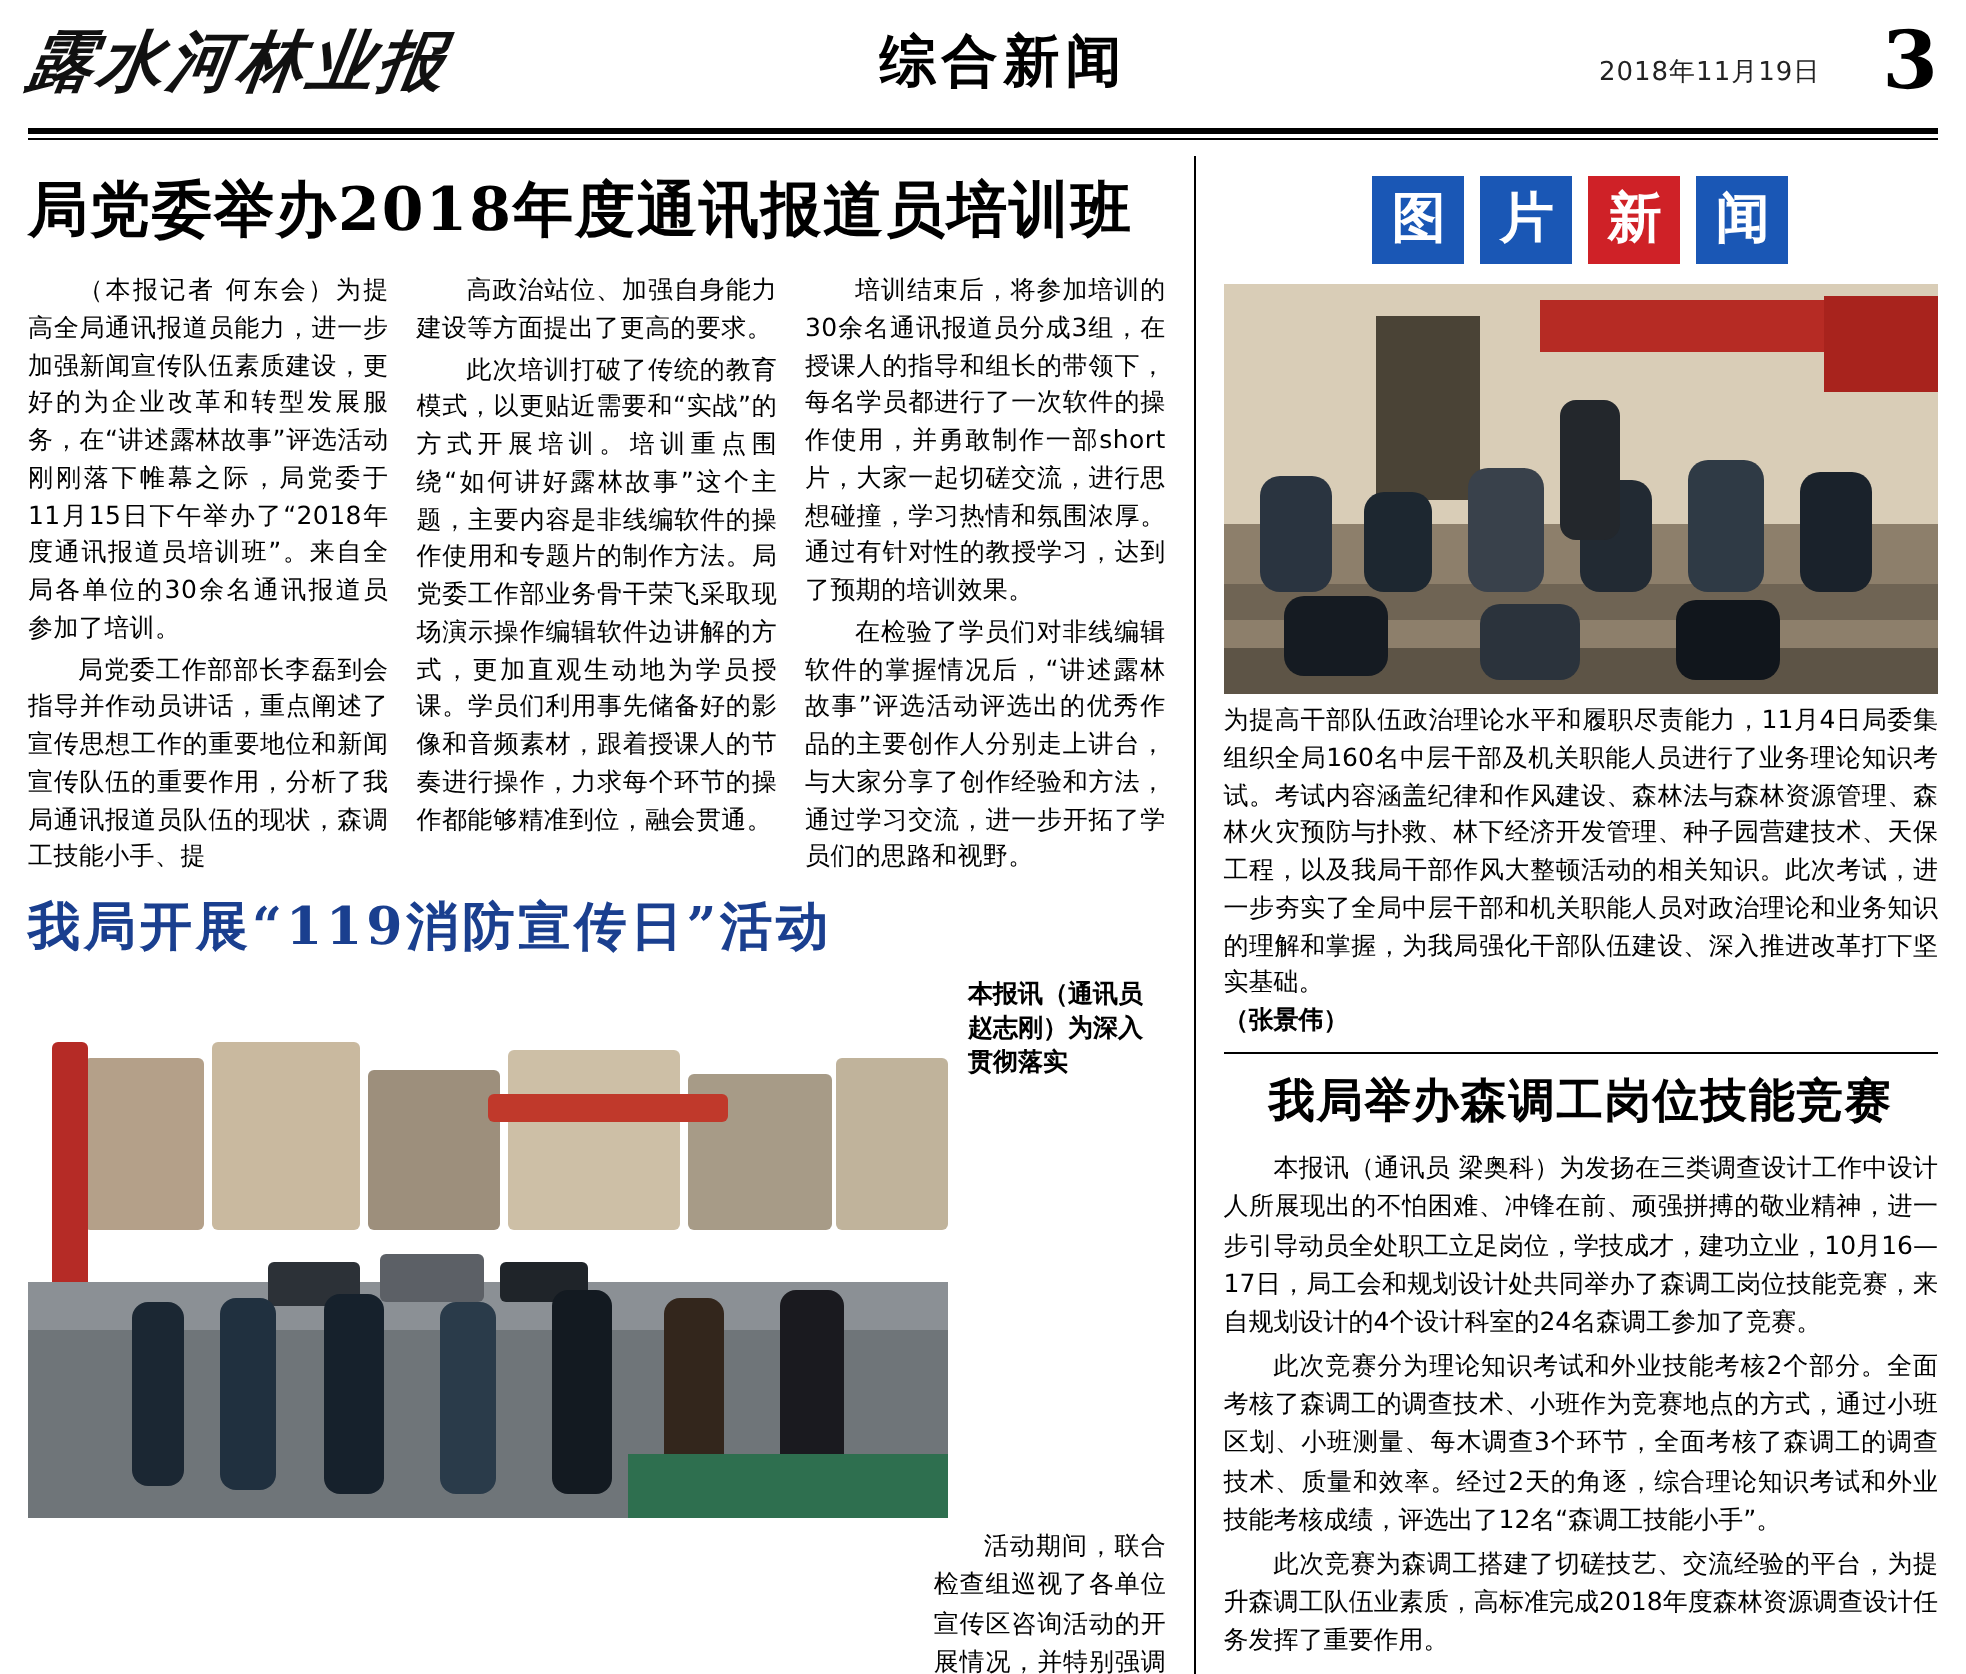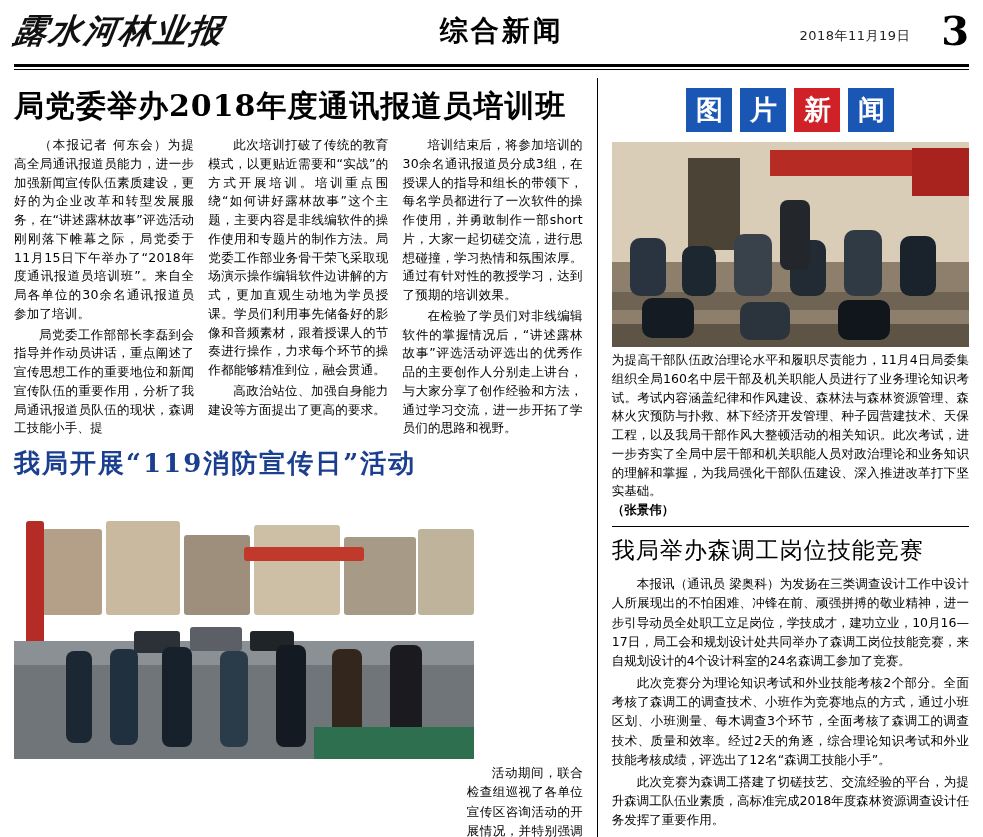--- a/index.html
+++ b/index.html
@@ -116,21 +116,22 @@
     font-size: 26px;
     font-weight: bold;
     text-align: left;
     color: #1a3f8f;
     margin: 8px 0 8px 0;
     letter-spacing: 2px;
   }
   h2.headline3 {
     font-family: "DejaVu Serif", "Liberation Serif", serif;
     font-size: 23px;
-    font-weight: normal;
+    font-weight: bold;
+    text-align: center;
     margin: 8px 0 8px 0;
     letter-spacing: 1px;
   }
 
   
   .cols3 {
     column-count: 3;
     column-gap: 14px;
     column-rule: none;
     font-size: 12.5px;
@@ -239,22 +240,22 @@
 
   <div class="content">
 
     <div class="col-left">
 
       <h1 class="headline">局党委举办2018年度通讯报道员培训班</h1>
 
       <div class="cols3">
         <p>（本报记者 何东会）为提高全局通讯报道员能力，进一步加强新闻宣传队伍素质建设，更好的为企业改革和转型发展服务，在“讲述露林故事”评选活动刚刚落下帷幕之际，局党委于11月15日下午举办了“2018年度通讯报道员培训班”。来自全局各单位的30余名通讯报道员参加了培训。</p>
         <p>局党委工作部部长李磊到会指导并作动员讲话，重点阐述了宣传思想工作的重要地位和新闻宣传队伍的重要作用，分析了我局通讯报道员队伍的现状，森调工技能小手、提</p>
+        <p>高政治站位、加强自身能力建设等方面提出了更高的要求。</p>
         <p>此次培训打破了传统的教育模式，以更贴近需要和“实战”的方式开展培训。培训重点围绕“如何讲好露林故事”这个主题，主要内容是非线编软件的操作使用和专题片的制作方法。局党委工作部业务骨干荣飞采取现场演示操作编辑软件边讲解的方式，更加直观生动地为学员授课。学员们利用事先储备好的影像和音频素材，跟着授课人的节奏进行操作，力求每个环节的操作都能够精准到位，融会贯通。</p>
-        <p>高政治站位、加强自身能力建设等方面提出了更高的要求。</p>
         <p>培训结束后，将参加培训的30余名通讯报道员分成3组，在授课人的指导和组长的带领下，每名学员都进行了一次软件的操作使用，并勇敢制作一部short片，大家一起切磋交流，进行思想碰撞，学习热情和氛围浓厚。通过有针对性的教授学习，达到了预期的培训效果。</p>
         <p>在检验了学员们对非线编辑软件的掌握情况后，“讲述露林故事”评选活动评选出的优秀作品的主要创作人分别走上讲台，与大家分享了创作经验和方法，通过学习交流，进一步开拓了学员们的思路和视野。</p>
       </div>
 
       <h2 class="headline2">我局开展“119消防宣传日”活动</h2>
 
       <div class="clearfix">
 
         <div class="lphoto">
           <div class="sky" style="height:42%"></div>
@@ -287,20 +288,21 @@
 
           <div class="fig" style="left:300px;top:236px;width:160px;height:32px;background:#2e6f4f;border-radius:0;"></div>
         </div>
 
         <div class="rightcol-text">
           <div class="bodytext">
             <p>活动期间，联合检查组巡视了各单位宣传区咨询活动的开展情况，并特别强调了要加强冬季火灾预防工作。入冬以来风干物燥，是火灾易发时节，各单位要引起高度重视，牢固树立“消防安全重于泰山”的思想，将消防工作任务进行层层分解，责任落实到人头，重点查排火患，确保消防形势稳定。</p>
           </div>
         </div>
 
+        <div class="sig-line">本报讯（通讯员 赵志刚）为深入贯彻落实</div>
       </div>
 
     </div>
 
     <div class="vdivide"></div>
 
     <div class="col-right">
 
       <div class="pic-news">
         <div class="ch" style="background: rgb(26, 87, 181);">图</div>

